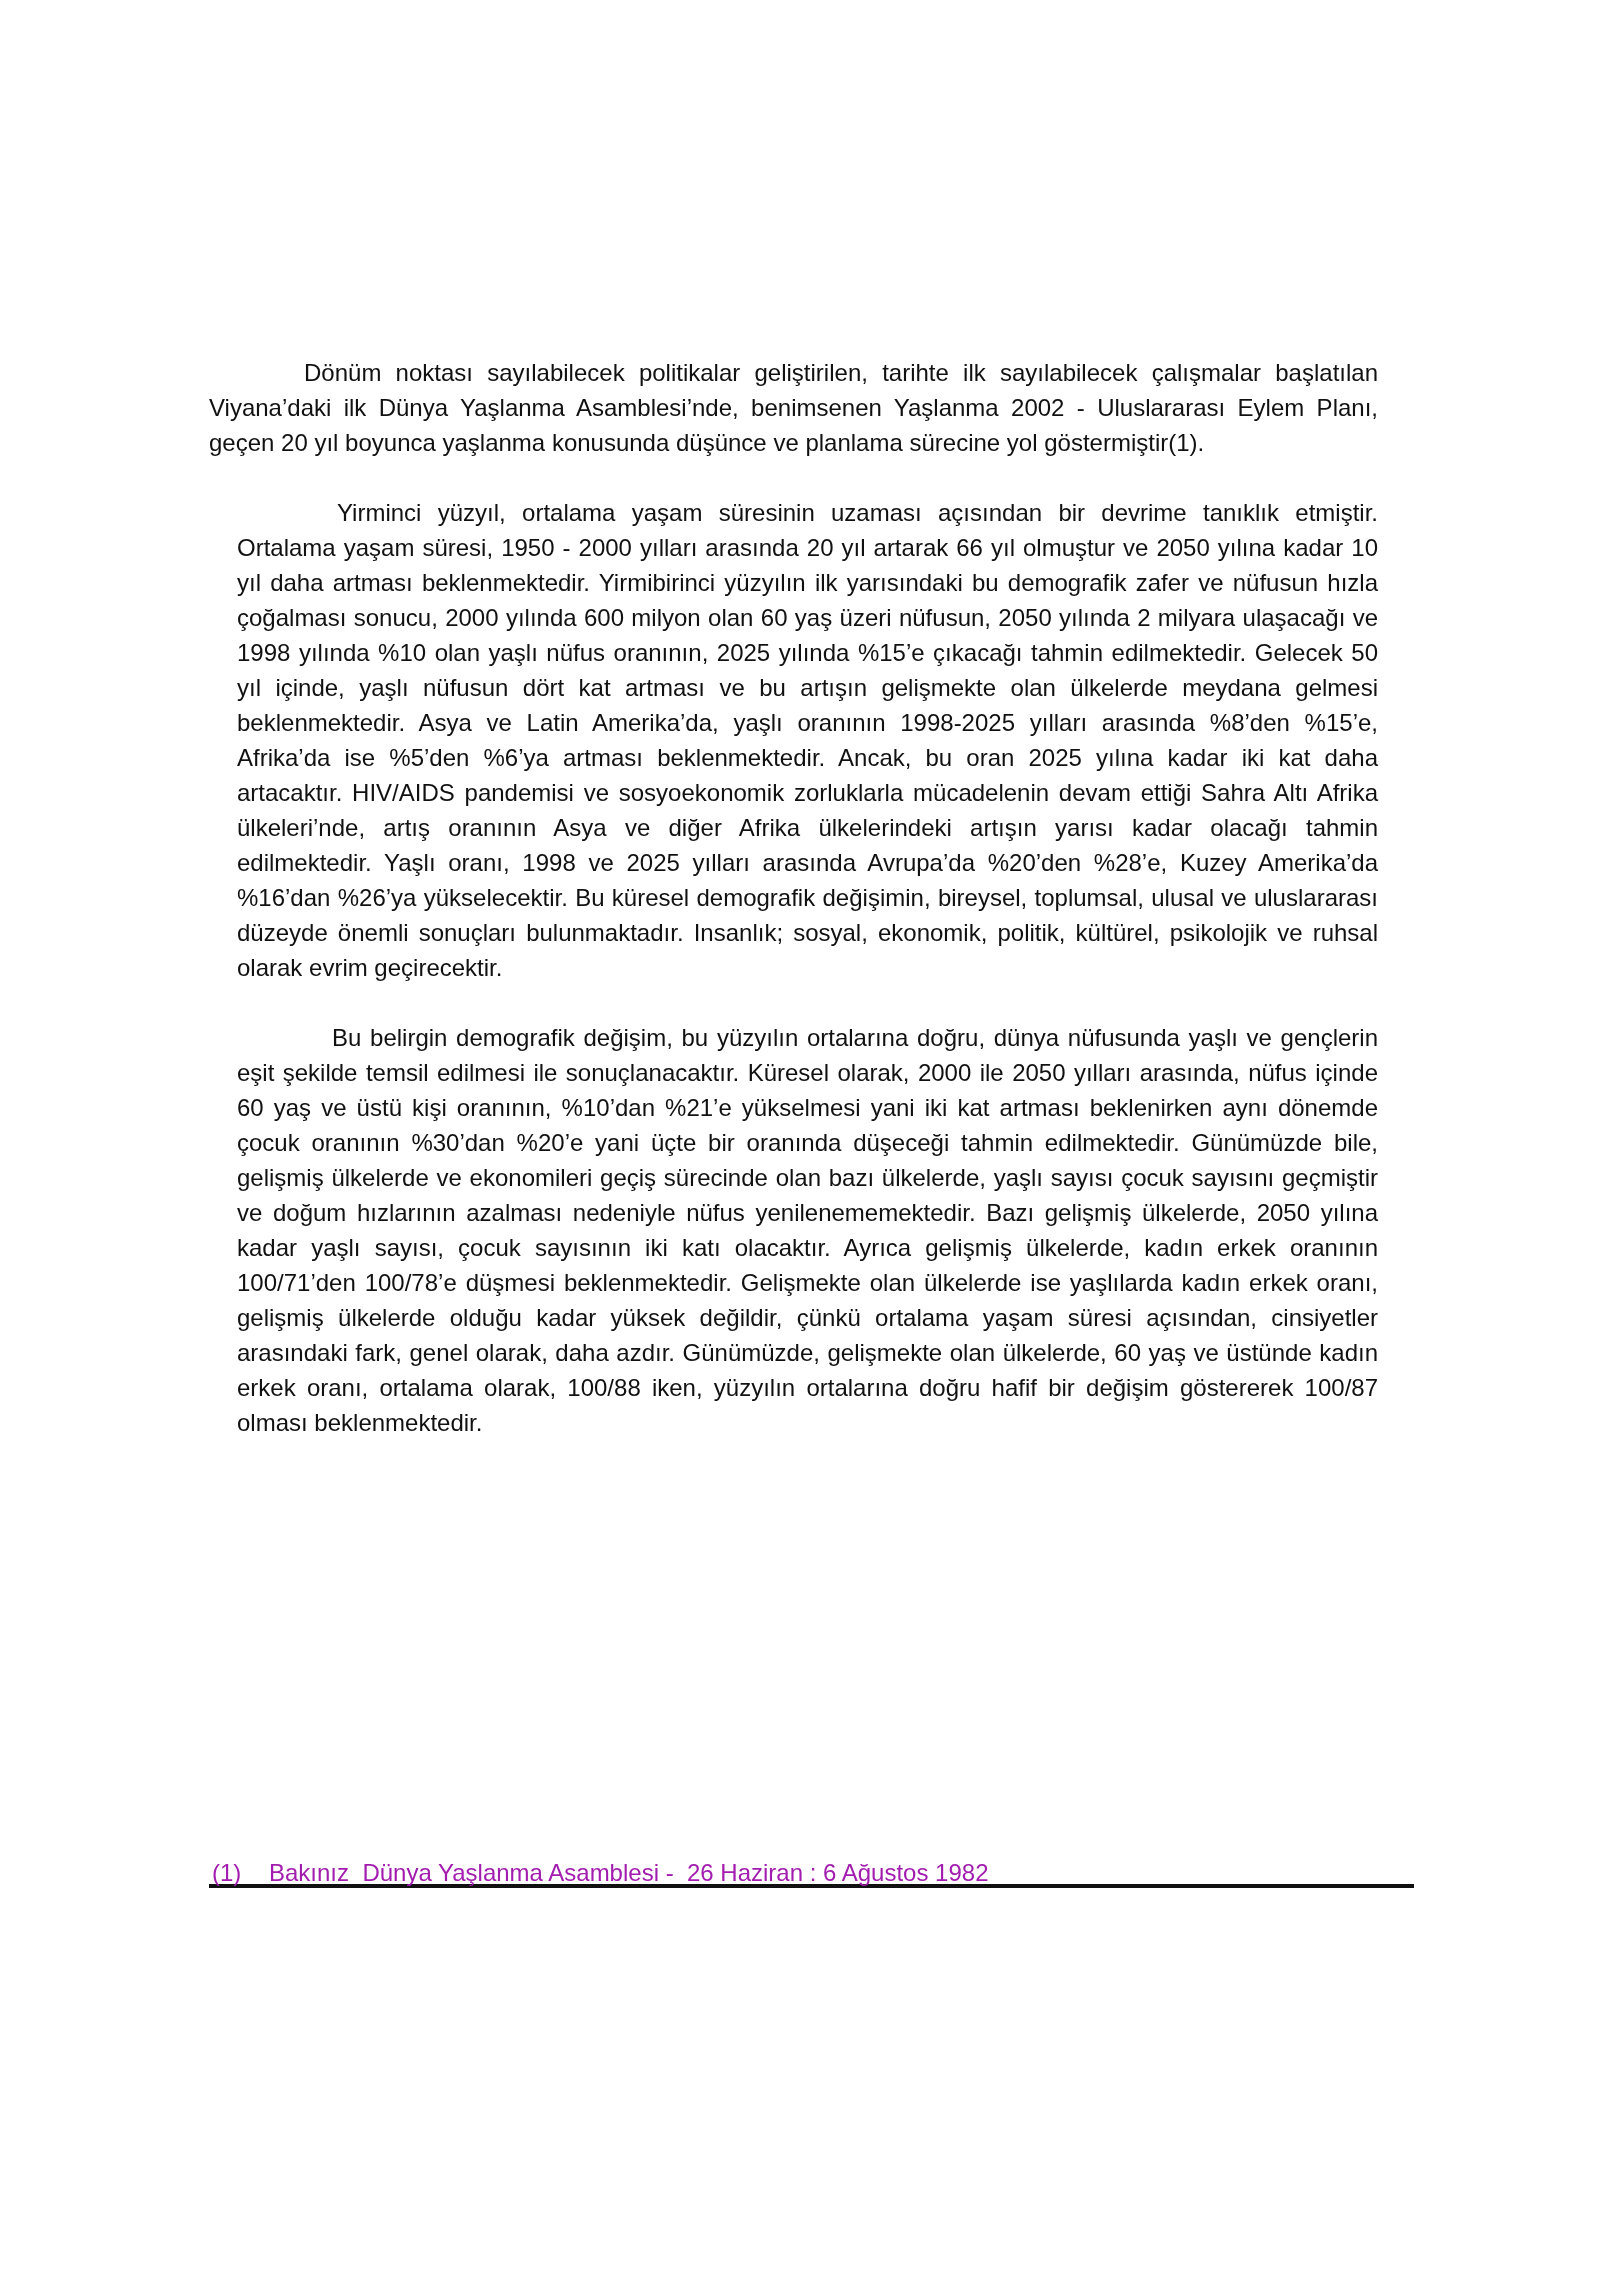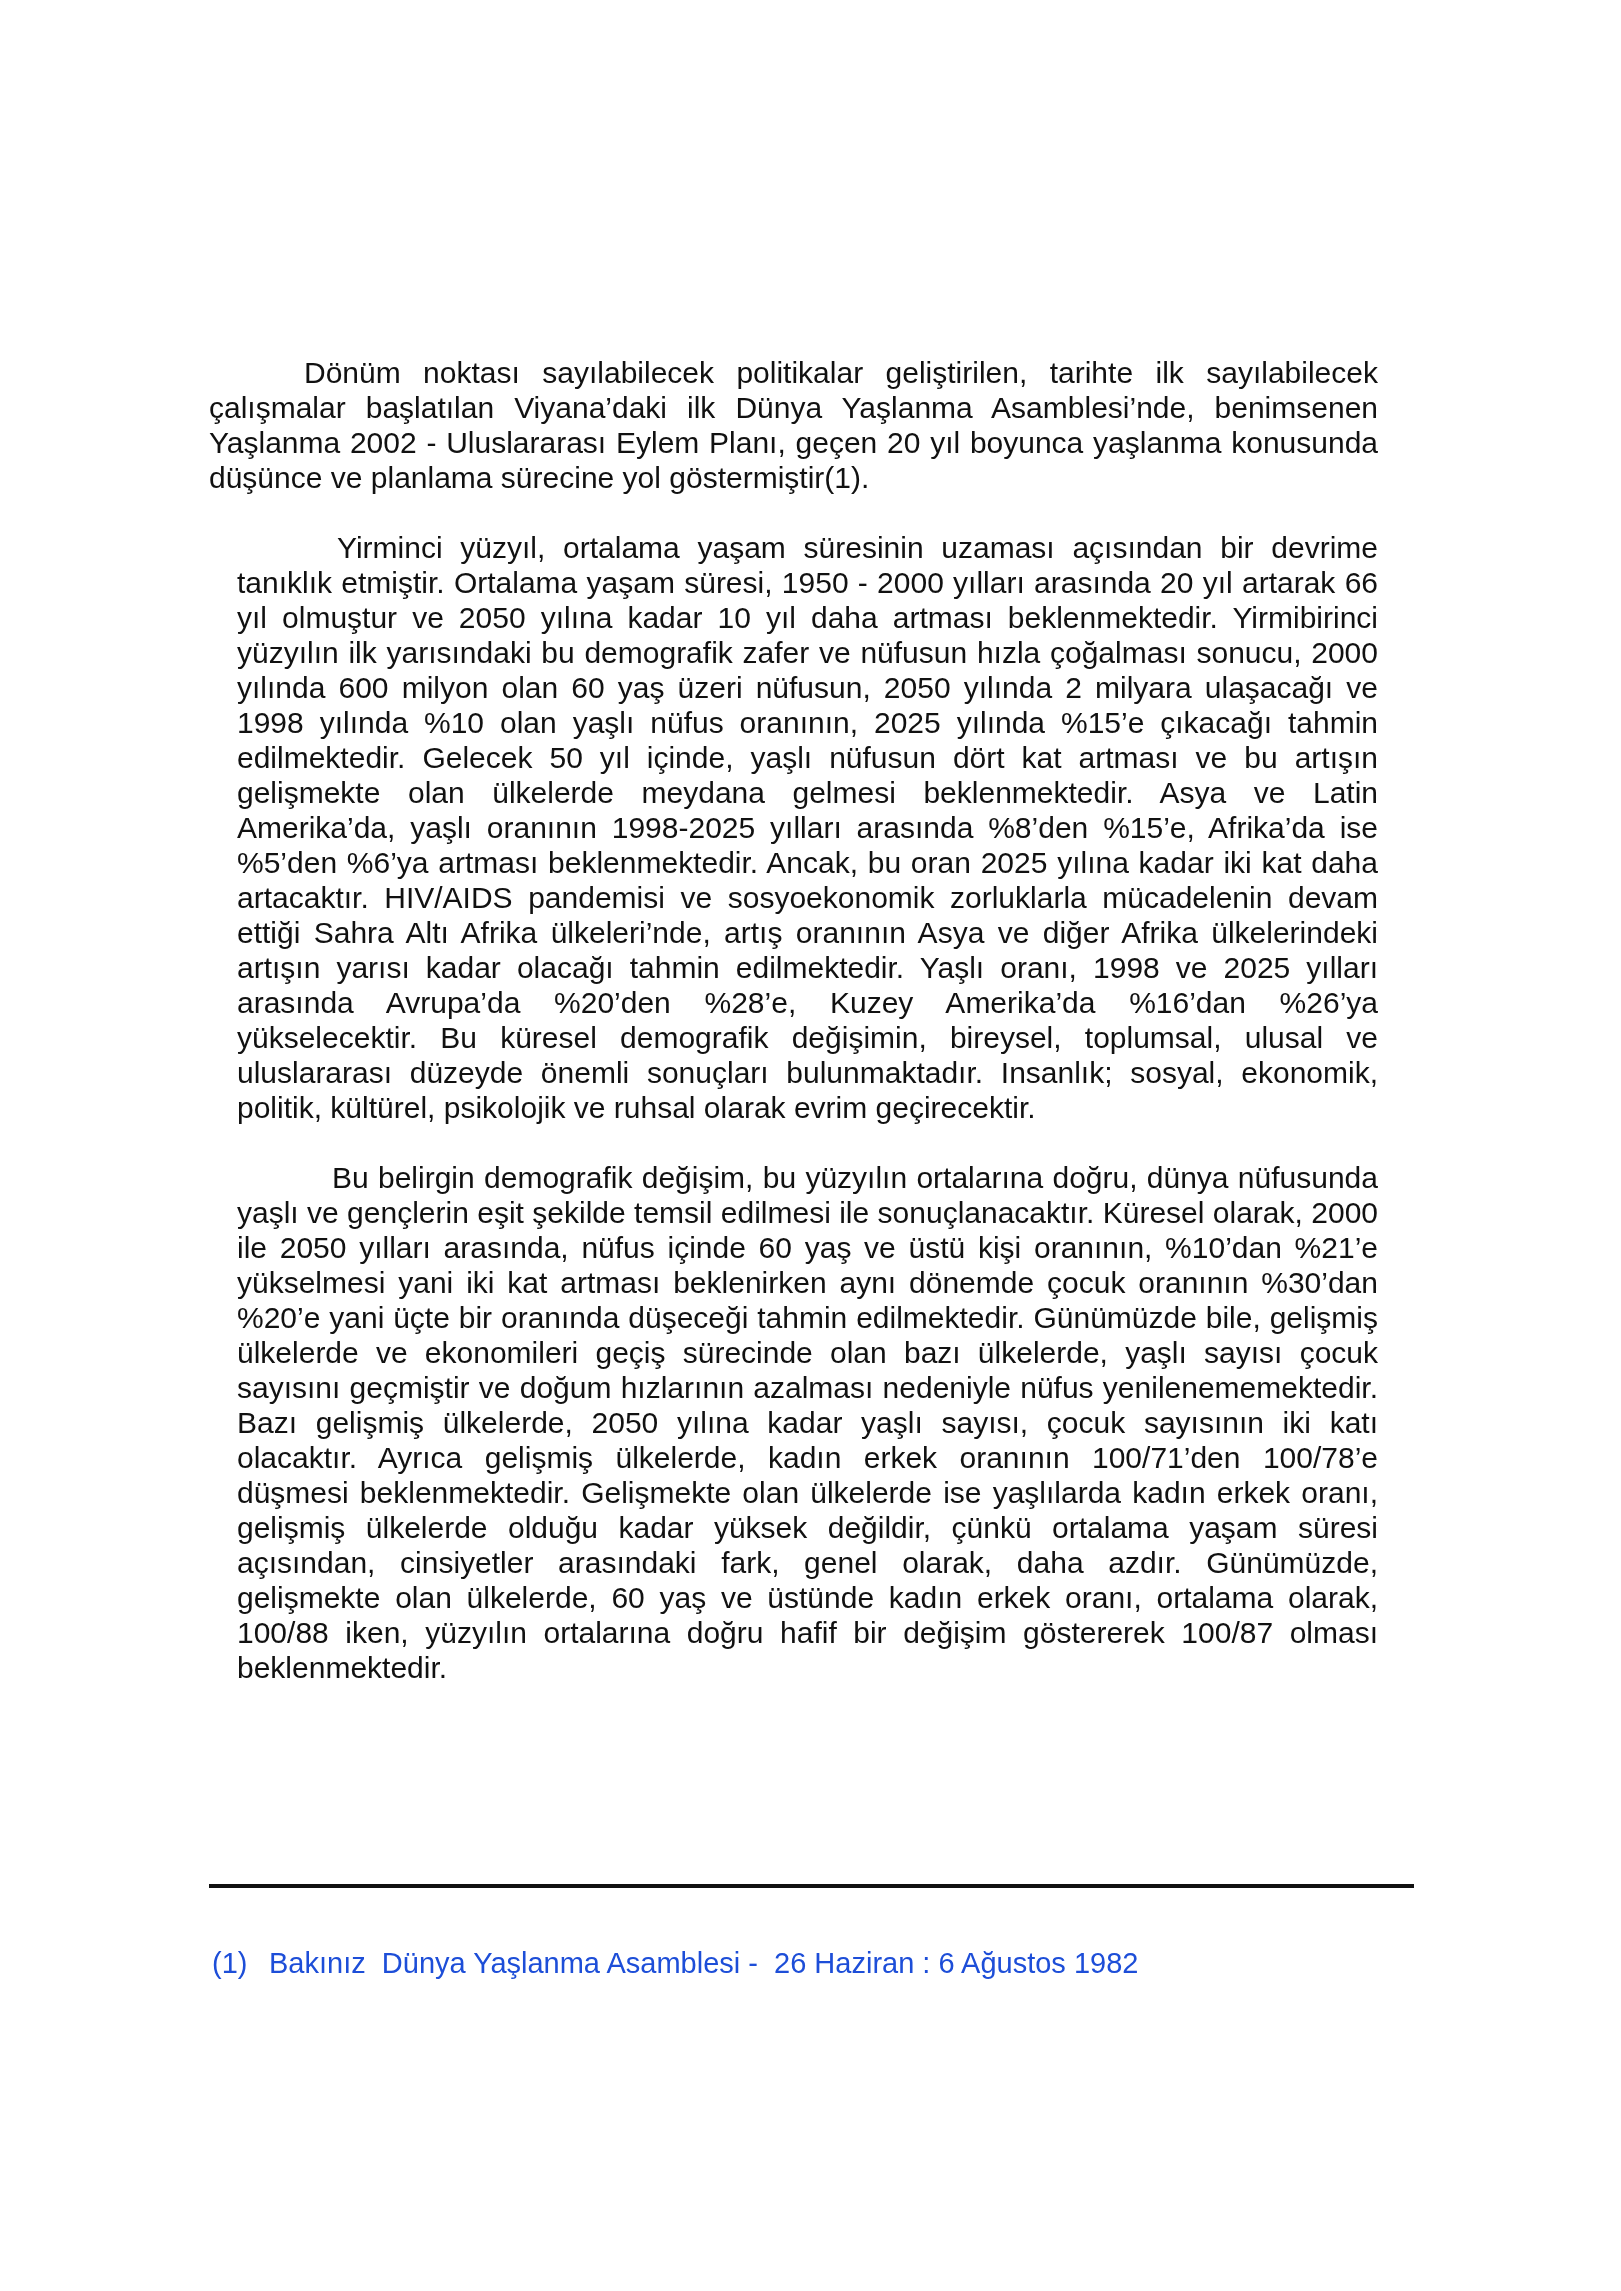--- a/index.html
+++ b/index.html
@@ -1,32 +1,32 @@
 <!DOCTYPE html>
 <html><head>
 <meta charset="utf-8">
 <style>
   html, body { margin: 0; padding: 0; background: #ffffff; }
   body { width: 1621px; height: 2292px; position: relative; overflow: hidden; }
   .page {
     position: absolute; left: 209px; top: 355px; width: 1169px;
     font-family: "Liberation Sans", sans-serif;
-    font-size: 30px; line-height: 35px; color: #111111;
+    font-size: 24px; line-height: 35px; color: #111111;
   }
   .para { margin: 0; text-align: justify; text-indent: 95px; }
   .para + .para { margin-top: 35px; margin-left: 28px; }
   .para.p2 { text-indent: 100px; }
   .rule {
     position: absolute; left: 209px; top: 1884px; width: 1205px; height: 3.9px;
     background: #111111;
   }
   .footnote {
-    position: absolute; left: 212px; top: 1949px;
+    position: absolute; left: 212px; top: 1859px;
     font-family: "Liberation Sans", sans-serif;
-    font-size: 29px; line-height: 28px; color: #1d4ed8;
+    font-size: 24px; line-height: 28px; color: #a21caf;
   }
   .fn-line { white-space: pre; }
   .fn-mark { display: inline-block; width: 57px; }
   .fn-cont { padding-left: 49px; }
 </style>
 </head>
 <body>
 
 <div class="page">
   <p class="para p1">Dönüm noktası sayılabilecek politikalar geliştirilen, tarihte ilk sayılabilecek çalışmalar başlatılan Viyana’daki ilk Dünya Yaşlanma Asamblesi’nde, benimsenen Yaşlanma 2002 - Uluslararası Eylem Planı, geçen 20 yıl boyunca yaşlanma konusunda düşünce ve planlama sürecine yol göstermiştir(1).</p>

